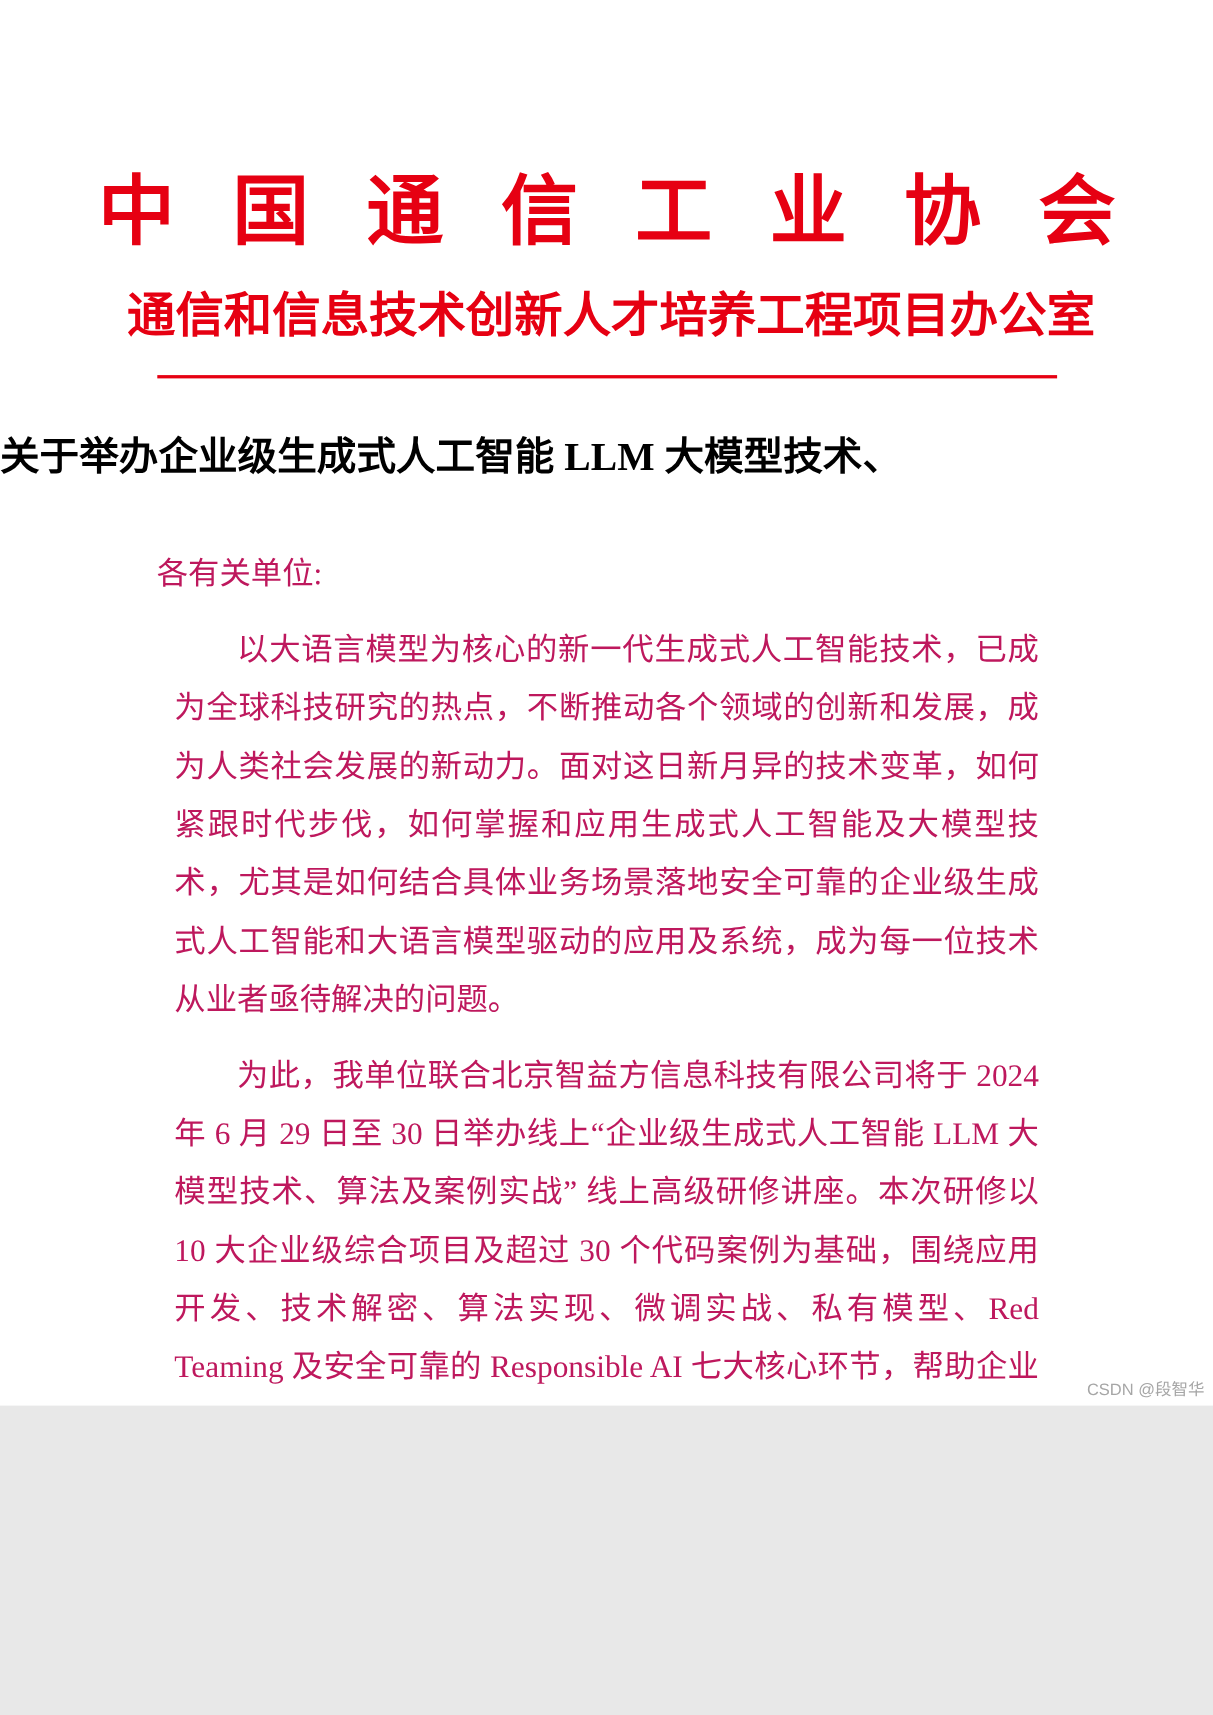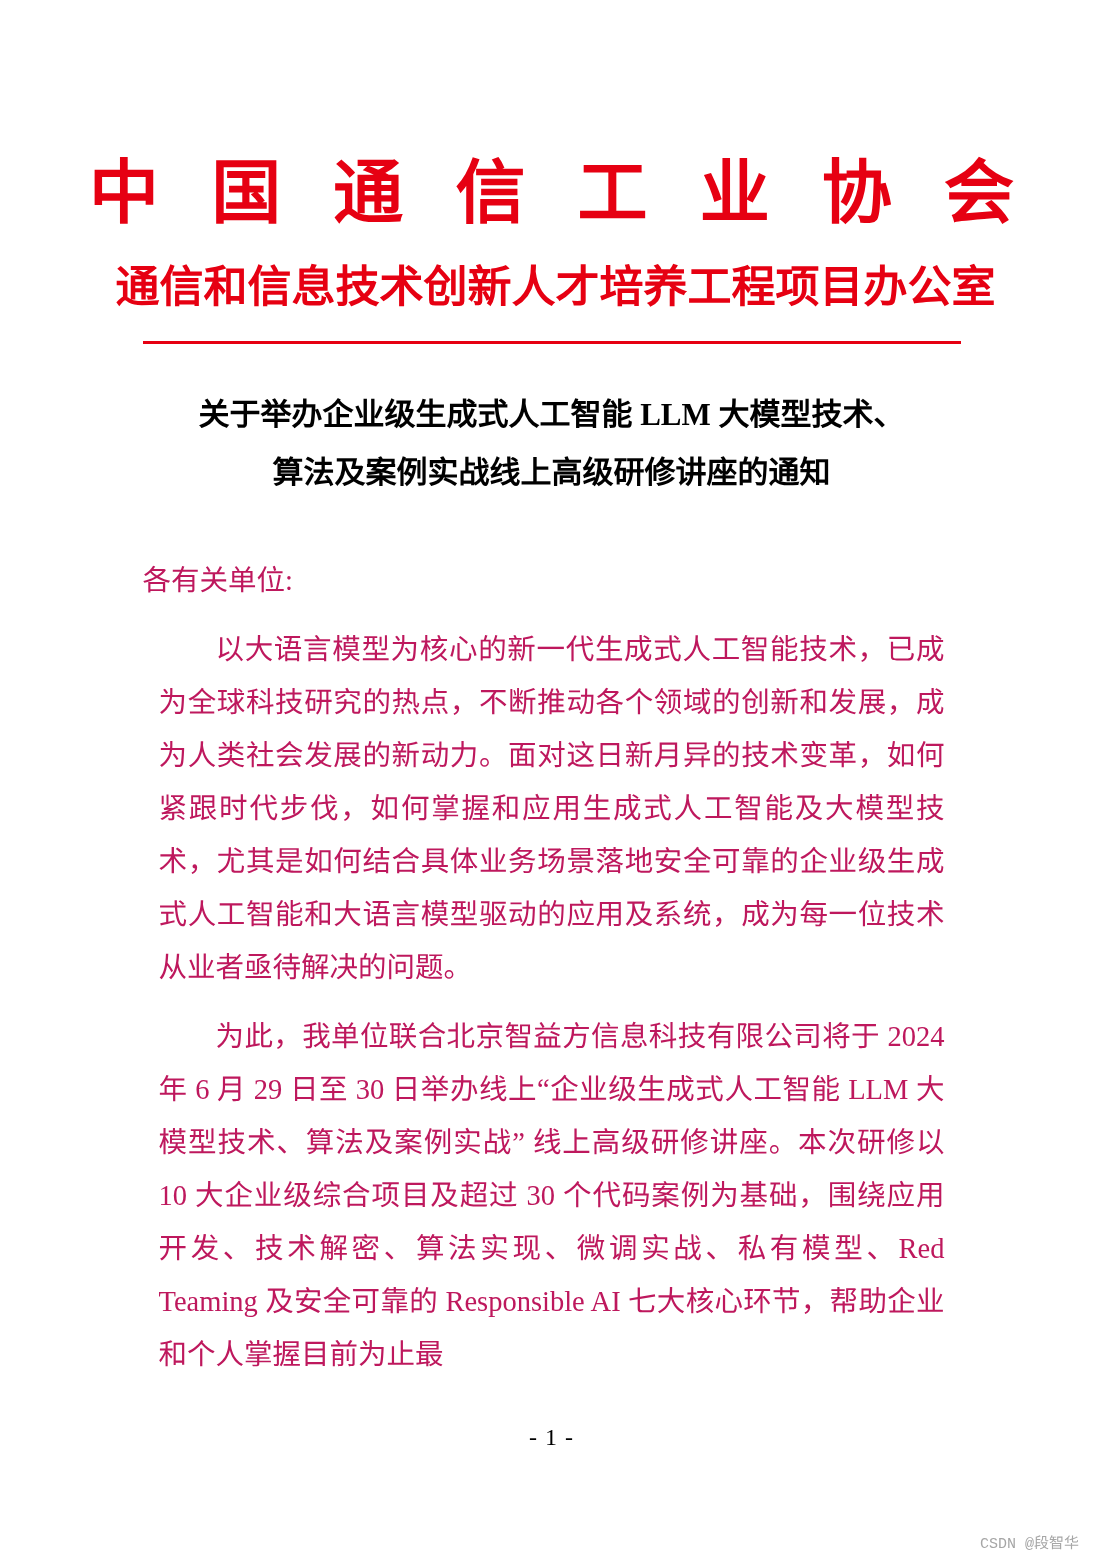--- a/index.html
+++ b/index.html
@@ -3,21 +3,21 @@
 <meta charset="utf-8">
 <style>
   html, body {
     margin: 0;
     padding: 0;
     background: #e8e8e8;
   }
   .page {
     position: relative;
     width: 1103px;
-    height: 1559px;
+    height: 1278px;
     margin: 0 auto;
     background: #ffffff;
     color: #000000;
     font-family: "Liberation Serif", "DejaVu Serif", serif;
     overflow: hidden;
     box-sizing: border-box;
   }
   
   .org-name {
     width: 925px;
@@ -51,23 +51,23 @@
   .red-rule {
     width: 818px;
     height: 0;
     margin: 24px auto 0 auto;
     border: none;
     border-top: 3px solid var(--rule-red, #e60012);
   }
   
   .notice-title {
     margin-top: 42px;
-    text-align: center;
+    text-align: left;
     font-weight: 700;
-    font-size: 31px;
+    font-size: 36px;
     line-height: 58px;
     color: #000000;
   }
   
   .body-text {
     width: 818px;
     margin: 52px auto 0 auto;
     font-size: 28.5px;
     line-height: 53px;
     text-align: justify;
@@ -86,42 +86,41 @@
     left: 0;
     right: 0;
     top: 1424px;
     text-align: center;
     font-size: 24px;
     letter-spacing: 1px;
     color: #000000;
   }
   .watermark {
     position: absolute;
-    right: 24px;
+    right: 8px;
     bottom: 6px;
     font-size: 15px;
     color: var(--watermark-gray, #a6a6a6);
-    font-family: Liberation Mono, monospace;
+    font-family: Liberation Sans, sans-serif;
   }
 </style>
 </head>
 <body>
 
 <div class="page">
 
   <div class="org-name">中国通信工业协会</div>
 
   <div class="office-name">通信和信息技术创新人才培养工程项目办公室</div>
 
 
   <hr class="red-rule">
 
   <div class="notice-title">
     <div>关于举办企业级生成式人工智能 LLM 大模型技术、</div>
-    <div>算法及案例实战线上高级研修讲座的通知</div>
   </div>
 
   <div class="body-text">
     <p class="salutation">各有关单位:</p>
     <p class="para">以大语言模型为核心的新一代生成式人工智能技术，已成为全球科技研究的热点，不断推动各个领域的创新和发展，成为人类社会发展的新动力。面对这日新月异的技术变革，如何紧跟时代步伐，如何掌握和应用生成式人工智能及大模型技术，尤其是如何结合具体业务场景落地安全可靠的企业级生成式人工智能和大语言模型驱动的应用及系统，成为每一位技术从业者亟待解决的问题。</p>
     <p class="para">为此，我单位联合北京智益方信息科技有限公司将于 2024 年 6 月 29 日至 30 日举办线上“企业级生成式人工智能 LLM 大模型技术、算法及案例实战” 线上高级研修讲座。本次研修以 10 大企业级综合项目及超过 30 个代码案例为基础，围绕应用开发、技术解密、算法实现、微调实战、私有模型、Red Teaming 及安全可靠的 Responsible AI 七大核心环节，帮助企业和个人掌握目前为止最</p>
   </div>
 
   <div class="page-number">- 1 -</div>
 

